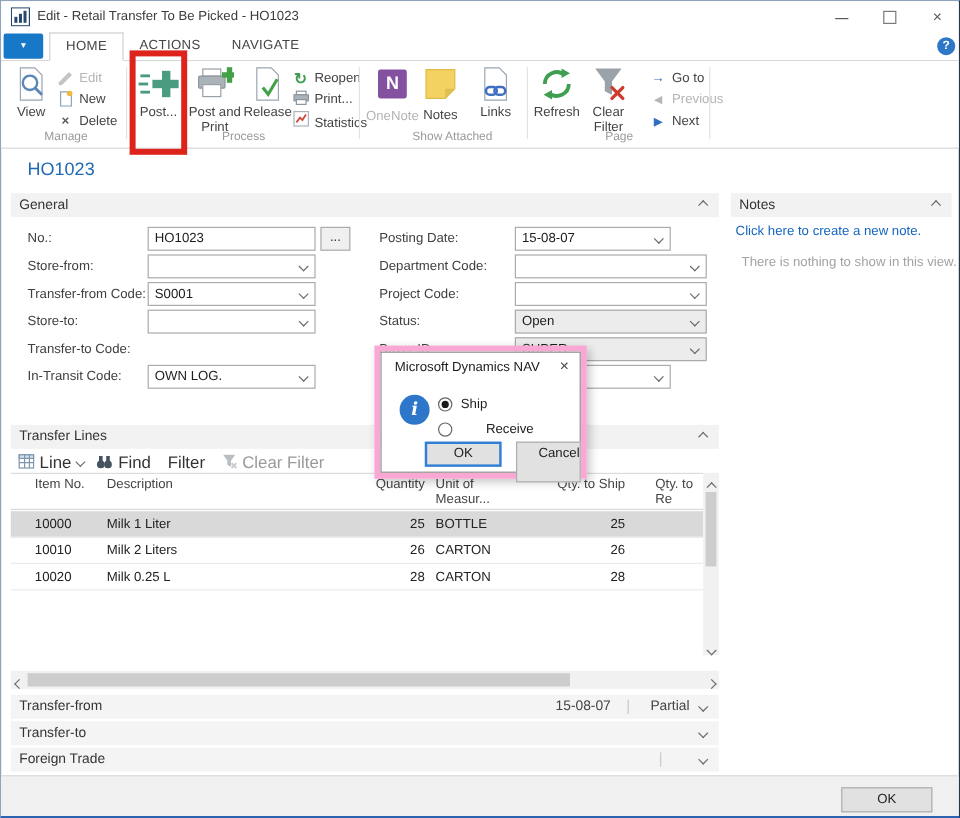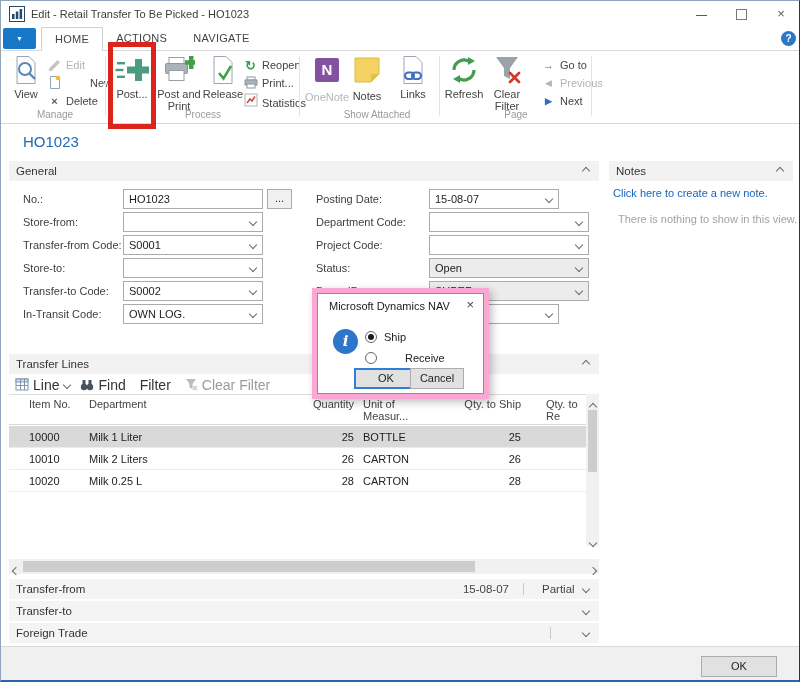--- a/index.html
+++ b/index.html
@@ -132,21 +132,21 @@
         </svg>
     </span>
     <span>View</span>
   </div>
   <div class="rbtn-sm" style="left:46px;top:56px;">
     <span class="sic"><svg width="13" height="14" viewBox="0 0 13 14">
           <path d="M1 11.5L9.5 3l2.5 2.5L3.5 14H1z" fill="#c4c4c4"></path>
         </svg></span>
     <span class="dis">Edit</span>
   </div>
-  <div class="rbtn-sm" style="left:46px;top:74px;gap:24px;">
+  <div class="rbtn-sm" style="left:46px;top:74px;">
     <span class="sic"><svg width="13" height="14" viewBox="0 0 13 14">
           <path d="M2.5 1.5h6l3 3v9h-9z" fill="#fff" stroke="#8fa5b8"></path>
           <circle cx="10" cy="3" r="2.3" fill="#f0b93c"></circle>
         </svg></span>
     <span>New</span>
   </div>
   <div class="rbtn-sm" style="left:46px;top:92px;">
     <span class="sic glyph-del">×</span>
     <span>Delete</span>
   </div>
@@ -294,21 +294,20 @@
   <span class="lbl" style="left:22px;top:215px;">Store-from:</span>
   <div class="combo" style="left:122px;top:211px;width:140px;"><span></span><span class="chev down cchev"></span></div>
 
   <span class="lbl" style="left:22px;top:238px;">Transfer-from Code:</span>
   <div class="combo" style="left:122px;top:234px;width:140px;"><span>S0001</span><span class="chev down cchev"></span></div>
 
   <span class="lbl" style="left:22px;top:261px;">Store-to:</span>
   <div class="combo" style="left:122px;top:257px;width:140px;"><span></span><span class="chev down cchev"></span></div>
 
   <span class="lbl" style="left:22px;top:284px;">Transfer-to Code:</span>
-  <div class="combo" style="left:122px;top:280px;width:140px;"><span>S0002</span><span class="chev down cchev"></span></div>
 
   <span class="lbl" style="left:22px;top:307px;">In-Transit Code:</span>
   <div class="combo" style="left:122px;top:303px;width:140px;"><span>OWN LOG.</span><span class="chev down cchev"></span></div>
 
   <span class="lbl" style="left:315px;top:192px;">Posting Date:</span>
   <div class="combo" style="left:428px;top:188px;width:130px;"><span>15-08-07</span><span class="chev down cchev"></span></div>
 
   <span class="lbl" style="left:315px;top:215px;">Department Code:</span>
   <div class="combo" style="left:428px;top:211px;width:160px;"><span></span><span class="chev down cchev"></span></div>
 
@@ -357,21 +356,21 @@
             <line x1="8" y1="8" x2="12" y2="12"></line>
             <line x1="12" y1="8" x2="8" y2="12"></line>
           </g>
         </svg>
       </span>
     <span style="color:#9a9a9a;">Clear Filter</span>
   </div>
 
   <div class="thead">
     <span class="c-item">Item No.</span>
-    <span class="c-desc">Department</span>
+    <span class="c-desc">Description</span>
     <span class="c-qty">Quantity</span>
     <span class="c-uom">Unit of Measur...</span>
     <span class="c-ship">Qty. to Ship</span>
     <span class="c-rec">Qty. to Re</span>
   </div>
 
   <div class="trow selected" style="top:425px;">
     <span class="c-item">10000</span>
     <span class="c-desc">Milk 1 Liter</span>
     <span class="c-qty">25</span>
@@ -439,17 +438,17 @@
   <div class="dlgwrap" style="pointer-events:auto;">
     <div class="dlg">
       <span class="dlgtitle">Microsoft Dynamics NAV</span>
       <span class="dlgclose">×</span>
       <span class="infoicon">i</span>
       <span class="radio selected" style="left:47px;top:37px;"></span>
       <span class="radiolbl" style="left:66px;top:37px;">Ship</span>
       <span class="radio" style="left:47px;top:58px;"></span>
       <span class="radiolbl" style="left:66px;top:58px;padding-left:21px;">Receive</span>
       <span class="btn abs" style="left:36px;top:74px;width:64px;height:21px;line-height:17px;border:2px solid #2f7fd6;">OK</span>
-      <span class="btn abs" style="left:92px;top:74px;width:54px;height:21px;line-height:19px;">Cancel</span>
+      <span class="btn abs" style="left:112px;top:74px;width:54px;height:34px;line-height:19px;text-align:right;">Cancel</span>
     </div>
   </div>
 
 </div>
 
 </body></html>

